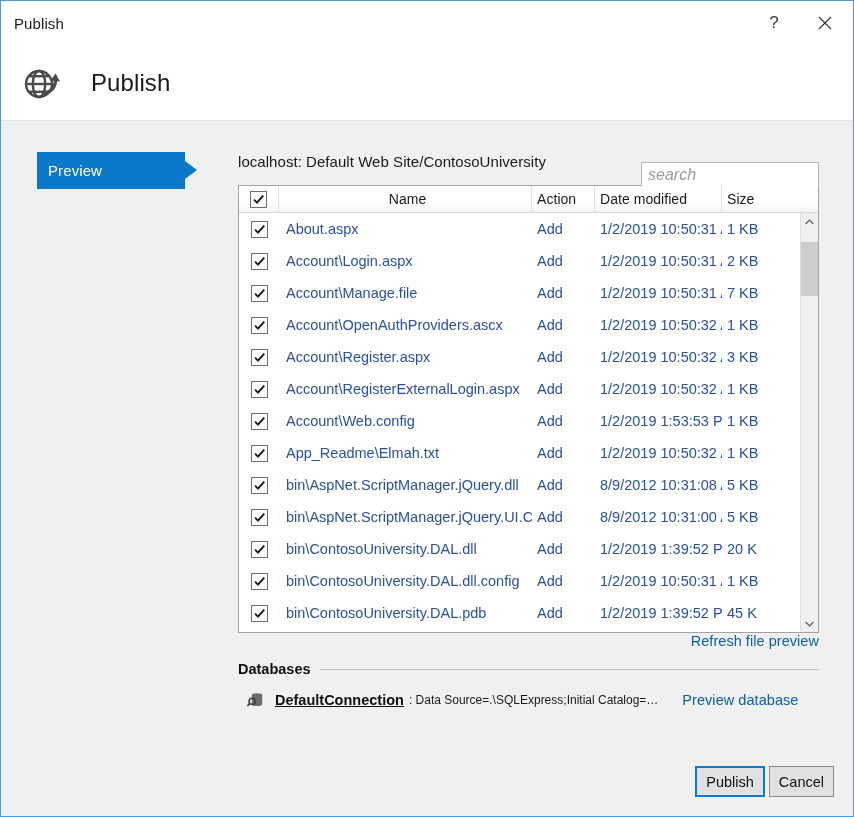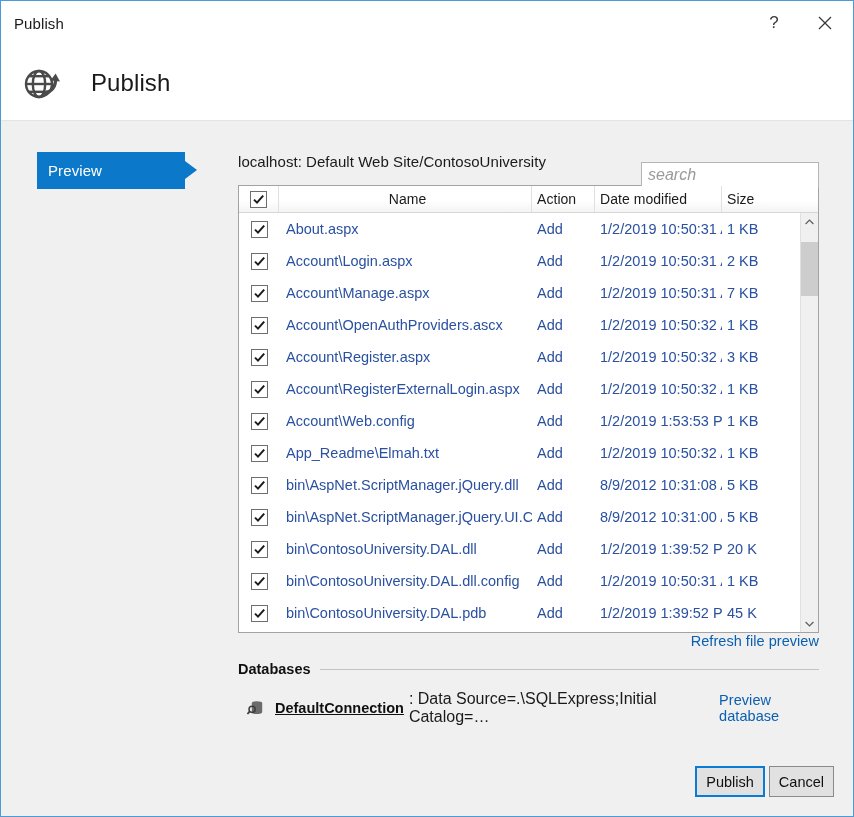--- a/index.html
+++ b/index.html
@@ -307,21 +307,21 @@
     gap: 9px;
   }
   .db-icon { width: 20px; height: 20px; flex: 0 0 auto; }
   .db-name {
     font-size: 14.5px;
     font-weight: bold;
     color: #101010;
     text-decoration: underline;
   }
   .db-conn {
-    font-size: 16px;
+    font-size: 12px;
     color: #1a1a1a;
     margin-left: -4px;
   }
   .db-preview-link { margin-left: 15px; }
 
   
   .footer {
     position: absolute;
     right: 19px;
     bottom: 19px;
@@ -440,21 +440,21 @@
                 <div class="cell size-col">2 KB</div>
               </div>
               <div class="row">
                 <div class="cell check-col">
                   <span class="cbx">
                     <svg width="13" height="13" viewBox="0 0 13 13">
                       <path d="M2 6.6 L5 9.6 L11.2 2.6" fill="none" stroke="#1a1a1a" stroke-width="2"></path>
                     </svg>
                   </span>
                 </div>
-                <div class="cell name-col">Account\Manage.aspx</div>
+                <div class="cell name-col">Account\Manage.file</div>
                 <div class="cell action-col">Add</div>
                 <div class="cell date-col">1/2/2019 10:50:31 AM</div>
                 <div class="cell size-col">7 KB</div>
               </div>
               <div class="row">
                 <div class="cell check-col">
                   <span class="cbx">
                     <svg width="13" height="13" viewBox="0 0 13 13">
                       <path d="M2 6.6 L5 9.6 L11.2 2.6" fill="none" stroke="#1a1a1a" stroke-width="2"></path>
                     </svg>

